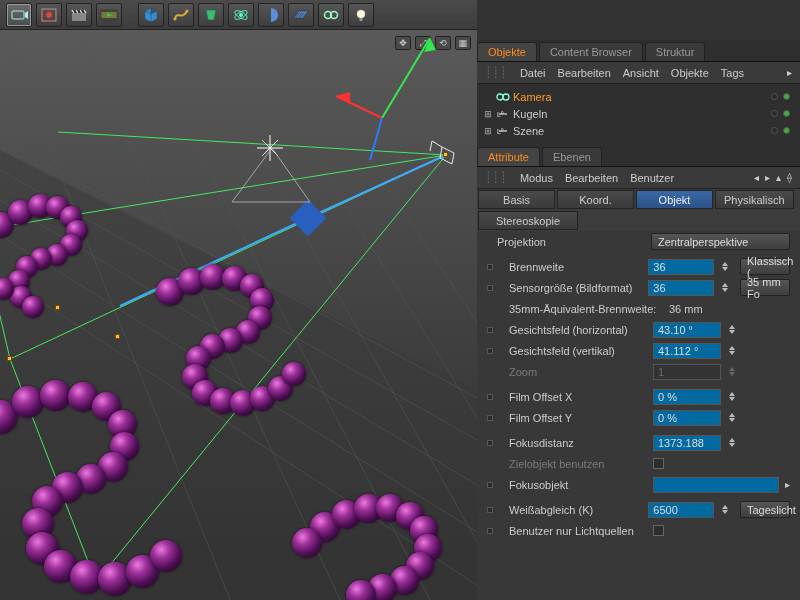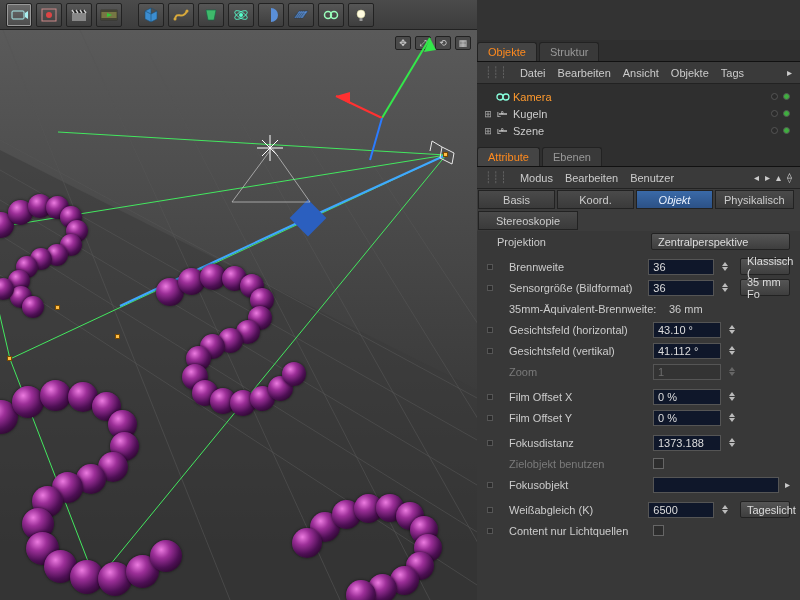--- a/index.html
+++ b/index.html
@@ -82,33 +82,33 @@
   .attr-header-row .obj-icon { width:16px; margin-right:6px;}
   .attr-tabs { display:flex; flex-wrap:wrap; background:#3c3c3c;}
   .attr-tab {
     flex: 0 0 auto; min-width:77px; height:19px;
     background: linear-gradient(#4a4a4a,#3a3a3a);
     border:1px solid #222; margin:1px;
     display:flex; align-items:center; justify-content:center;
     font-size:11px; color:#ccc;
     padding:0 8px;
   }
-  .attr-tab.active { background: linear-gradient(#3a6aa8,#2c5186); color:#eaf2ff;font-style:italic;}
+  .attr-tab.active { background: linear-gradient(#3a6aa8,#2c5186); color:#eaf2ff;}
   .section-head {
     background:#343434; color:#e8e8e8; font-weight:bold;
     padding:4px 10px; border-top:1px solid #111;
   }
   .prop-row {
     display:flex; align-items:center; height:21px; padding:0 10px; gap:6px;
   }
   .prop-row .sq { width:6px; height:6px; background:#2b2b2b; border:1px solid #555; flex-shrink:0;}
   .prop-row .label { width: 158px; color:#ccc; white-space:nowrap; overflow:hidden;padding-left:10px;}
   .prop-row .label.dim { color:#7a7a7a; }
   .stepper {
-    width:68px; height:16px; background:#0f172a; border:1px solid #555;
+    width:68px; height:16px; background:#0369a1; border:1px solid #555;
     display:flex; align-items:center; padding:0 4px; color:#ddd;
     justify-content:flex-start;
   }
   .stepper.dim { color:#6e6e6e; background:#333; }
   .spin { width:10px; height:16px; display:flex; flex-direction:column; justify-content:center; align-items:center; gap:1px;}
   .spin div { width:0;height:0; }
   .spin .up { border-left:3px solid transparent; border-right:3px solid transparent; border-bottom:4px solid #bbb;}
   .spin .dn { border-left:3px solid transparent; border-right:3px solid transparent; border-top:4px solid #bbb;}
   .spin.dim .up { border-bottom-color:#666;}
   .spin.dim .dn { border-top-color:#666;}
@@ -342,20 +342,21 @@
   <div class="sphere" style="left:390px;top:536px;width:29px;height:29px"></div>
   <div class="sphere" style="left:368px;top:544px;width:29px;height:29px"></div>
   <div class="sphere" style="left:346px;top:550px;width:30px;height:30px"></div>
   <div class="sphere" style="left:292px;top:498px;width:30px;height:30px"></div>
 </div>
 
 <div class="right-col">
 
   <div class="tabstrip">
     <div class="tab active">Objekte</div>
+    <div class="tab">Content Browser</div>
     <div class="tab">Struktur</div>
   </div>
   <div class="panel-menu">
     <span class="menugrip">┊┊┊</span>
     <span>Datei</span>
     <span>Bearbeiten</span>
     <span>Ansicht</span>
     <span>Objekte</span>
     <span>Tags</span>
     <span class="panel-menu-right">
@@ -544,17 +545,17 @@
     <span class="label" style="width:148px">Weißabgleich (K)</span>
     <div class="stepper">6500</div>
     <div class="spin">
         <div class="up"></div>
         <div class="dn"></div>
       </div>
     <div class="dropdown" style="flex:1;margin-left:4px">Tageslicht</div>
   </div>
   <div class="prop-row">
     <span class="sq"></span>
-    <span class="label" style="width:148px">Content nur Lichtquellen</span>
+    <span class="label" style="width:148px">Benutzer nur Lichtquellen</span>
     <div class="checkbox"></div>
   </div>
 
 </div>
 
 </body></html>

